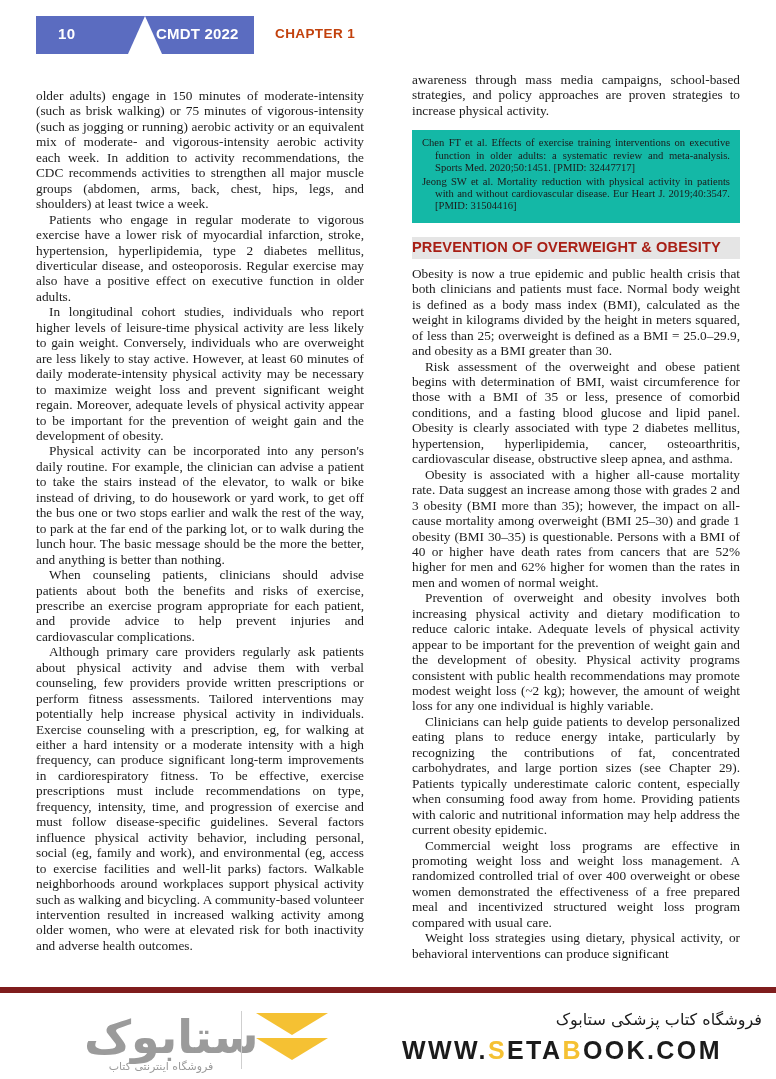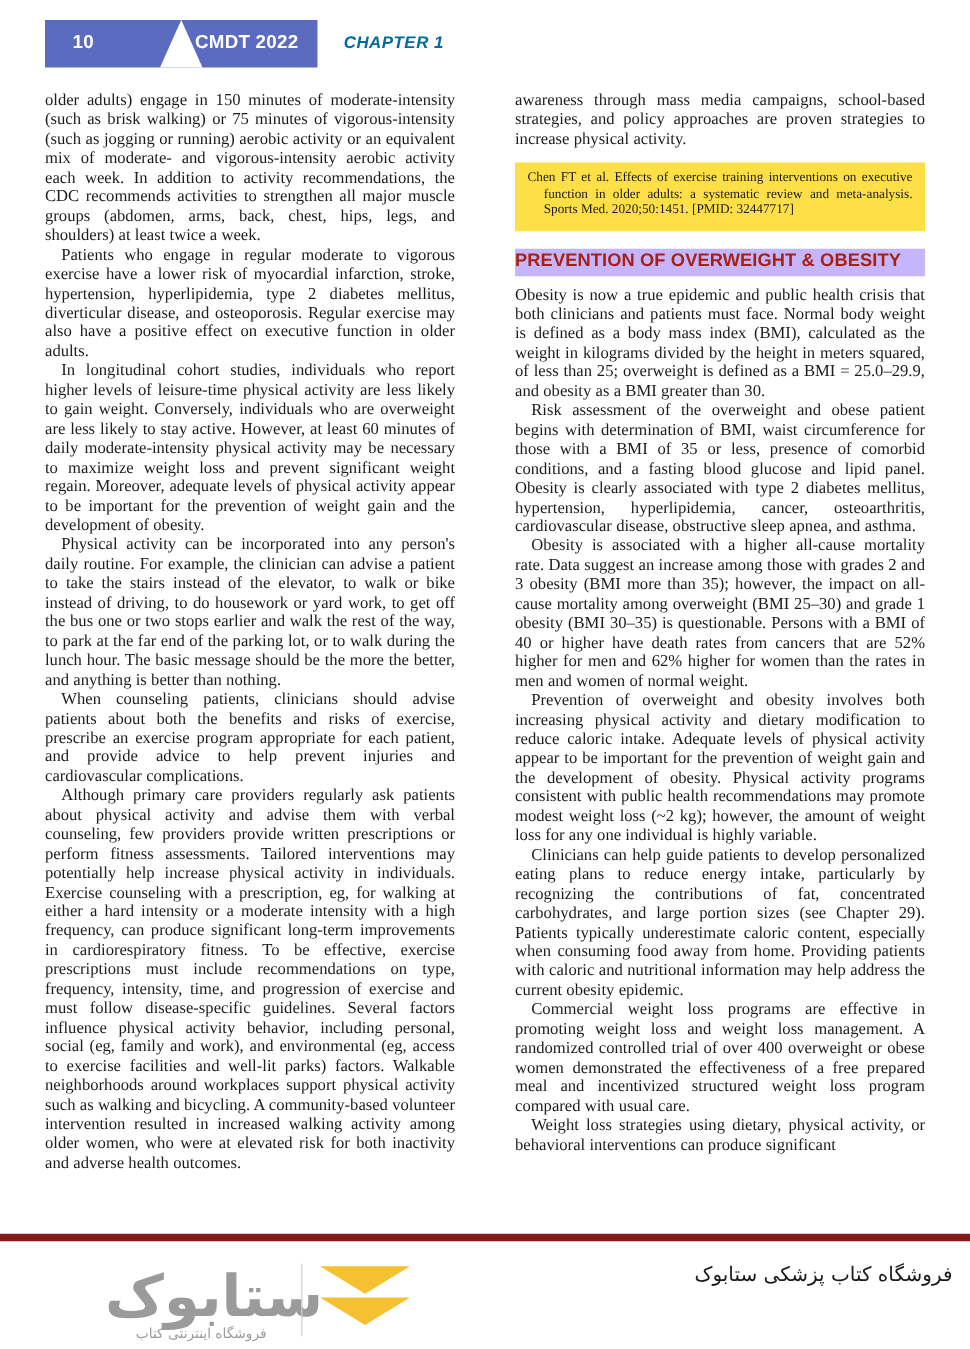--- a/index.html
+++ b/index.html
@@ -61,78 +61,77 @@
     letter-spacing: 0.2px;
     white-space: nowrap;
   }
   .head-chapter {
     position: absolute;
     left: 275px;
     top: 26px;
     font-family: "Liberation Sans", "DejaVu Sans", sans-serif;
     font-weight: bold;
     font-size: 13.5px;
-    color: #0369a1;
+    color: #c2410c;
     letter-spacing: 0.4px;
     white-space: nowrap;
-    font-style: italic;
   }
 
   
   #page-body {
     position: absolute;
     left: 0;
     top: 72px;
     width: 776px;
     height: 915px;
   }
   .column {
     position: absolute;
     top: 0;
     width: 328px;
     height: 915px;
     overflow: hidden;
   }
-  #column-left  { left: 36px; }
+  #column-left  { left: 36px; margin-top: 16px; }
   #column-right { left: 412px; }
 
   p.para {
     margin: 0;
     font-size: 13.3px;
     line-height: 15.45px;
     text-align: justify;
     text-indent: 13px;
     -webkit-hyphens: none;
     hyphens: none;
     word-spacing: 0.1px;
   }
   p.para.noindent { text-indent: 0; }
 
   
   .ref-box {
-    background: #fde047;
+    background: #14b8a6;
     padding: 7px 10px 9px 10px;
     margin: 12px 0 0 0;
     box-sizing: border-box;
     width: 328px;
   }
   .ref-item {
     margin: 0 0 1px 0;
     font-size: 10.6px;
     line-height: 12.4px;
     text-align: justify;
     padding-left: 13px;
     text-indent: -13px;
     color: #1b1b1b;
   }
 
   
   .section-heading {
     margin: 14px 0 7px 0;
-    background: #c4b5fd;
+    background: #e5e5e5;
     color: #a81f15;
     font-family: "Liberation Sans", "DejaVu Sans", sans-serif;
     font-weight: bold;
     font-size: 14.6px;
     letter-spacing: 0.1px;
     line-height: 19px;
     padding: 1px 0 2px 0;
     white-space: nowrap;
   }
 
@@ -246,20 +245,21 @@
     <p class="para">Physical activity can be incorporated into any person's daily routine. For example, the clinician can advise a patient to take the stairs instead of the elevator, to walk or bike instead of driving, to do housework or yard work, to get off the bus one or two stops earlier and walk the rest of the way, to park at the far end of the parking lot, or to walk during the lunch hour. The basic message should be the more the better, and anything is better than nothing.</p>
     <p class="para">When counseling patients, clinicians should advise patients about both the benefits and risks of exercise, prescribe an exercise program appropriate for each patient, and provide advice to help prevent injuries and cardiovascular complications.</p>
     <p class="para">Although primary care providers regularly ask patients about physical activity and advise them with verbal counseling, few providers provide written prescriptions or perform fitness assessments. Tailored interventions may potentially help increase physical activity in individuals. Exercise counseling with a prescription, eg, for walking at either a hard intensity or a moderate intensity with a high frequency, can produce significant long-term improvements in cardiorespiratory fitness. To be effective, exercise prescriptions must include recommendations on type, frequency, intensity, time, and progression of exercise and must follow disease-specific guidelines. Several factors influence physical activity behavior, including personal, social (eg, family and work), and environmental (eg, access to exercise facilities and well-lit parks) factors. Walkable neighborhoods around workplaces support physical activity such as walking and bicycling. A community-based volunteer intervention resulted in increased walking activity among older women, who were at elevated risk for both inactivity and adverse health outcomes.</p>
   </div>
 
   <div class="column" id="column-right">
     <p class="para noindent">awareness through mass media campaigns, school-based strategies, and policy approaches are proven strategies to increase physical activity.</p>
 
     <div class="ref-box">
       <p class="ref-item">Chen FT et al. Effects of exercise training interventions on executive function in older adults: a systematic review and meta-analysis. Sports Med. 2020;50:1451. [PMID: 32447717]</p>
+      <p class="ref-item">Jeong SW et al. Mortality reduction with physical activity in patients with and without cardiovascular disease. Eur Heart J. 2019;40:3547. [PMID: 31504416]</p>
     </div>
 
     <h2 class="section-heading">PREVENTION OF OVERWEIGHT &amp; OBESITY</h2>
 
     <p class="para noindent">Obesity is now a true epidemic and public health crisis that both clinicians and patients must face. Normal body weight is defined as a body mass index (BMI), calculated as the weight in kilograms divided by the height in meters squared, of less than 25; overweight is defined as a BMI = 25.0–29.9, and obesity as a BMI greater than 30.</p>
     <p class="para">Risk assessment of the overweight and obese patient begins with determination of BMI, waist circumference for those with a BMI of 35 or less, presence of comorbid conditions, and a fasting blood glucose and lipid panel. Obesity is clearly associated with type 2 diabetes mellitus, hypertension, hyperlipidemia, cancer, osteoarthritis, cardiovascular disease, obstructive sleep apnea, and asthma.</p>
     <p class="para">Obesity is associated with a higher all-cause mortality rate. Data suggest an increase among those with grades 2 and 3 obesity (BMI more than 35); however, the impact on all-cause mortality among overweight (BMI 25–30) and grade 1 obesity (BMI 30–35) is questionable. Persons with a BMI of 40 or higher have death rates from cancers that are 52% higher for men and 62% higher for women than the rates in men and women of normal weight.</p>
     <p class="para">Prevention of overweight and obesity involves both increasing physical activity and dietary modification to reduce caloric intake. Adequate levels of physical activity appear to be important for the prevention of weight gain and the development of obesity. Physical activity programs consistent with public health recommendations may promote modest weight loss (~2 kg); however, the amount of weight loss for any one individual is highly variable.</p>
     <p class="para">Clinicians can help guide patients to develop personalized eating plans to reduce energy intake, particularly by recognizing the contributions of fat, concentrated carbohydrates, and large portion sizes (see Chapter 29). Patients typically underestimate caloric content, especially when consuming food away from home. Providing patients with caloric and nutritional information may help address the current obesity epidemic.</p>
     <p class="para">Commercial weight loss programs are effective in promoting weight loss and weight loss management. A randomized controlled trial of over 400 overweight or obese women demonstrated the effectiveness of a free prepared meal and incentivized structured weight loss program compared with usual care.</p>
@@ -277,15 +277,18 @@
     <div class="logo-sub">فروشگاه اینترنتی کتاب</div>
     <div class="logo-divider"></div>
     <div class="chevrons">
       <div class="chev c1"></div>
       <div class="chev c2"></div>
     </div>
   </div>
 
   <div class="site-wrap">
     <div class="site-fa">فروشگاه کتاب پزشکی ستابوک</div>
+    <div class="site-url">
+      <span>WWW.</span><span class="hl">S</span><span>ETA</span><span class="hl">B</span><span>OOK.COM</span>
+    </div>
   </div>
 
 </div>
 
 </body></html>

